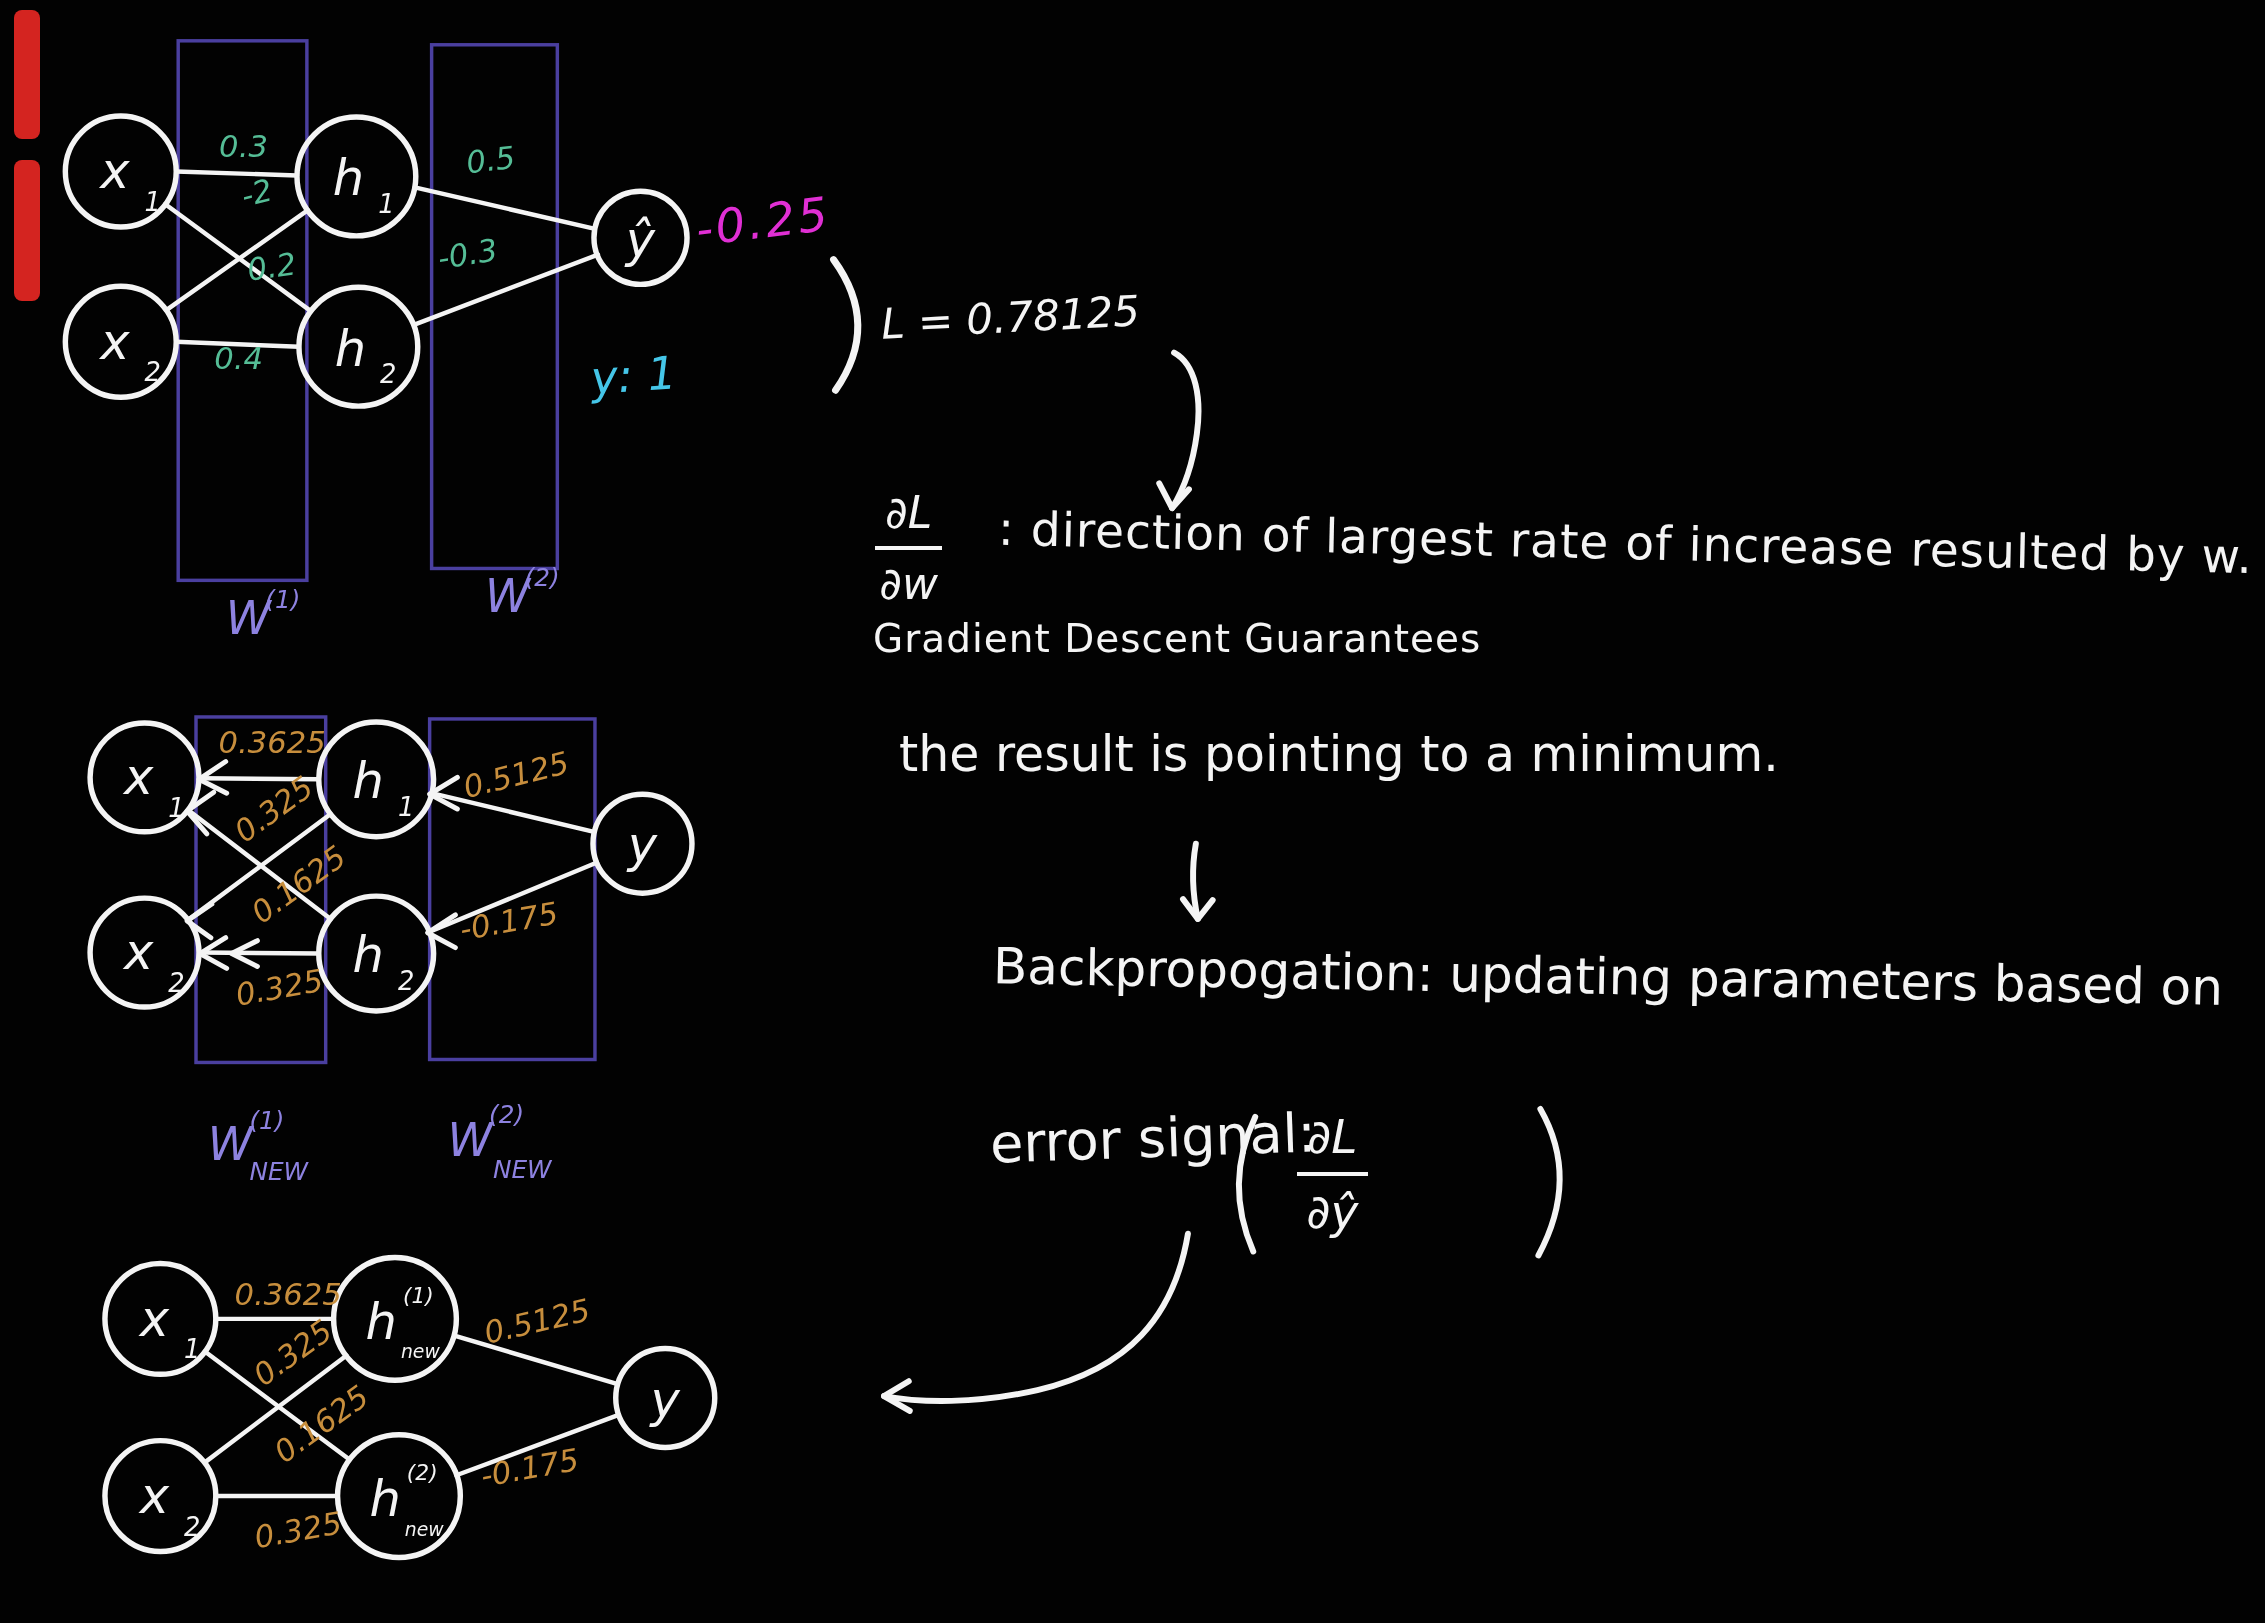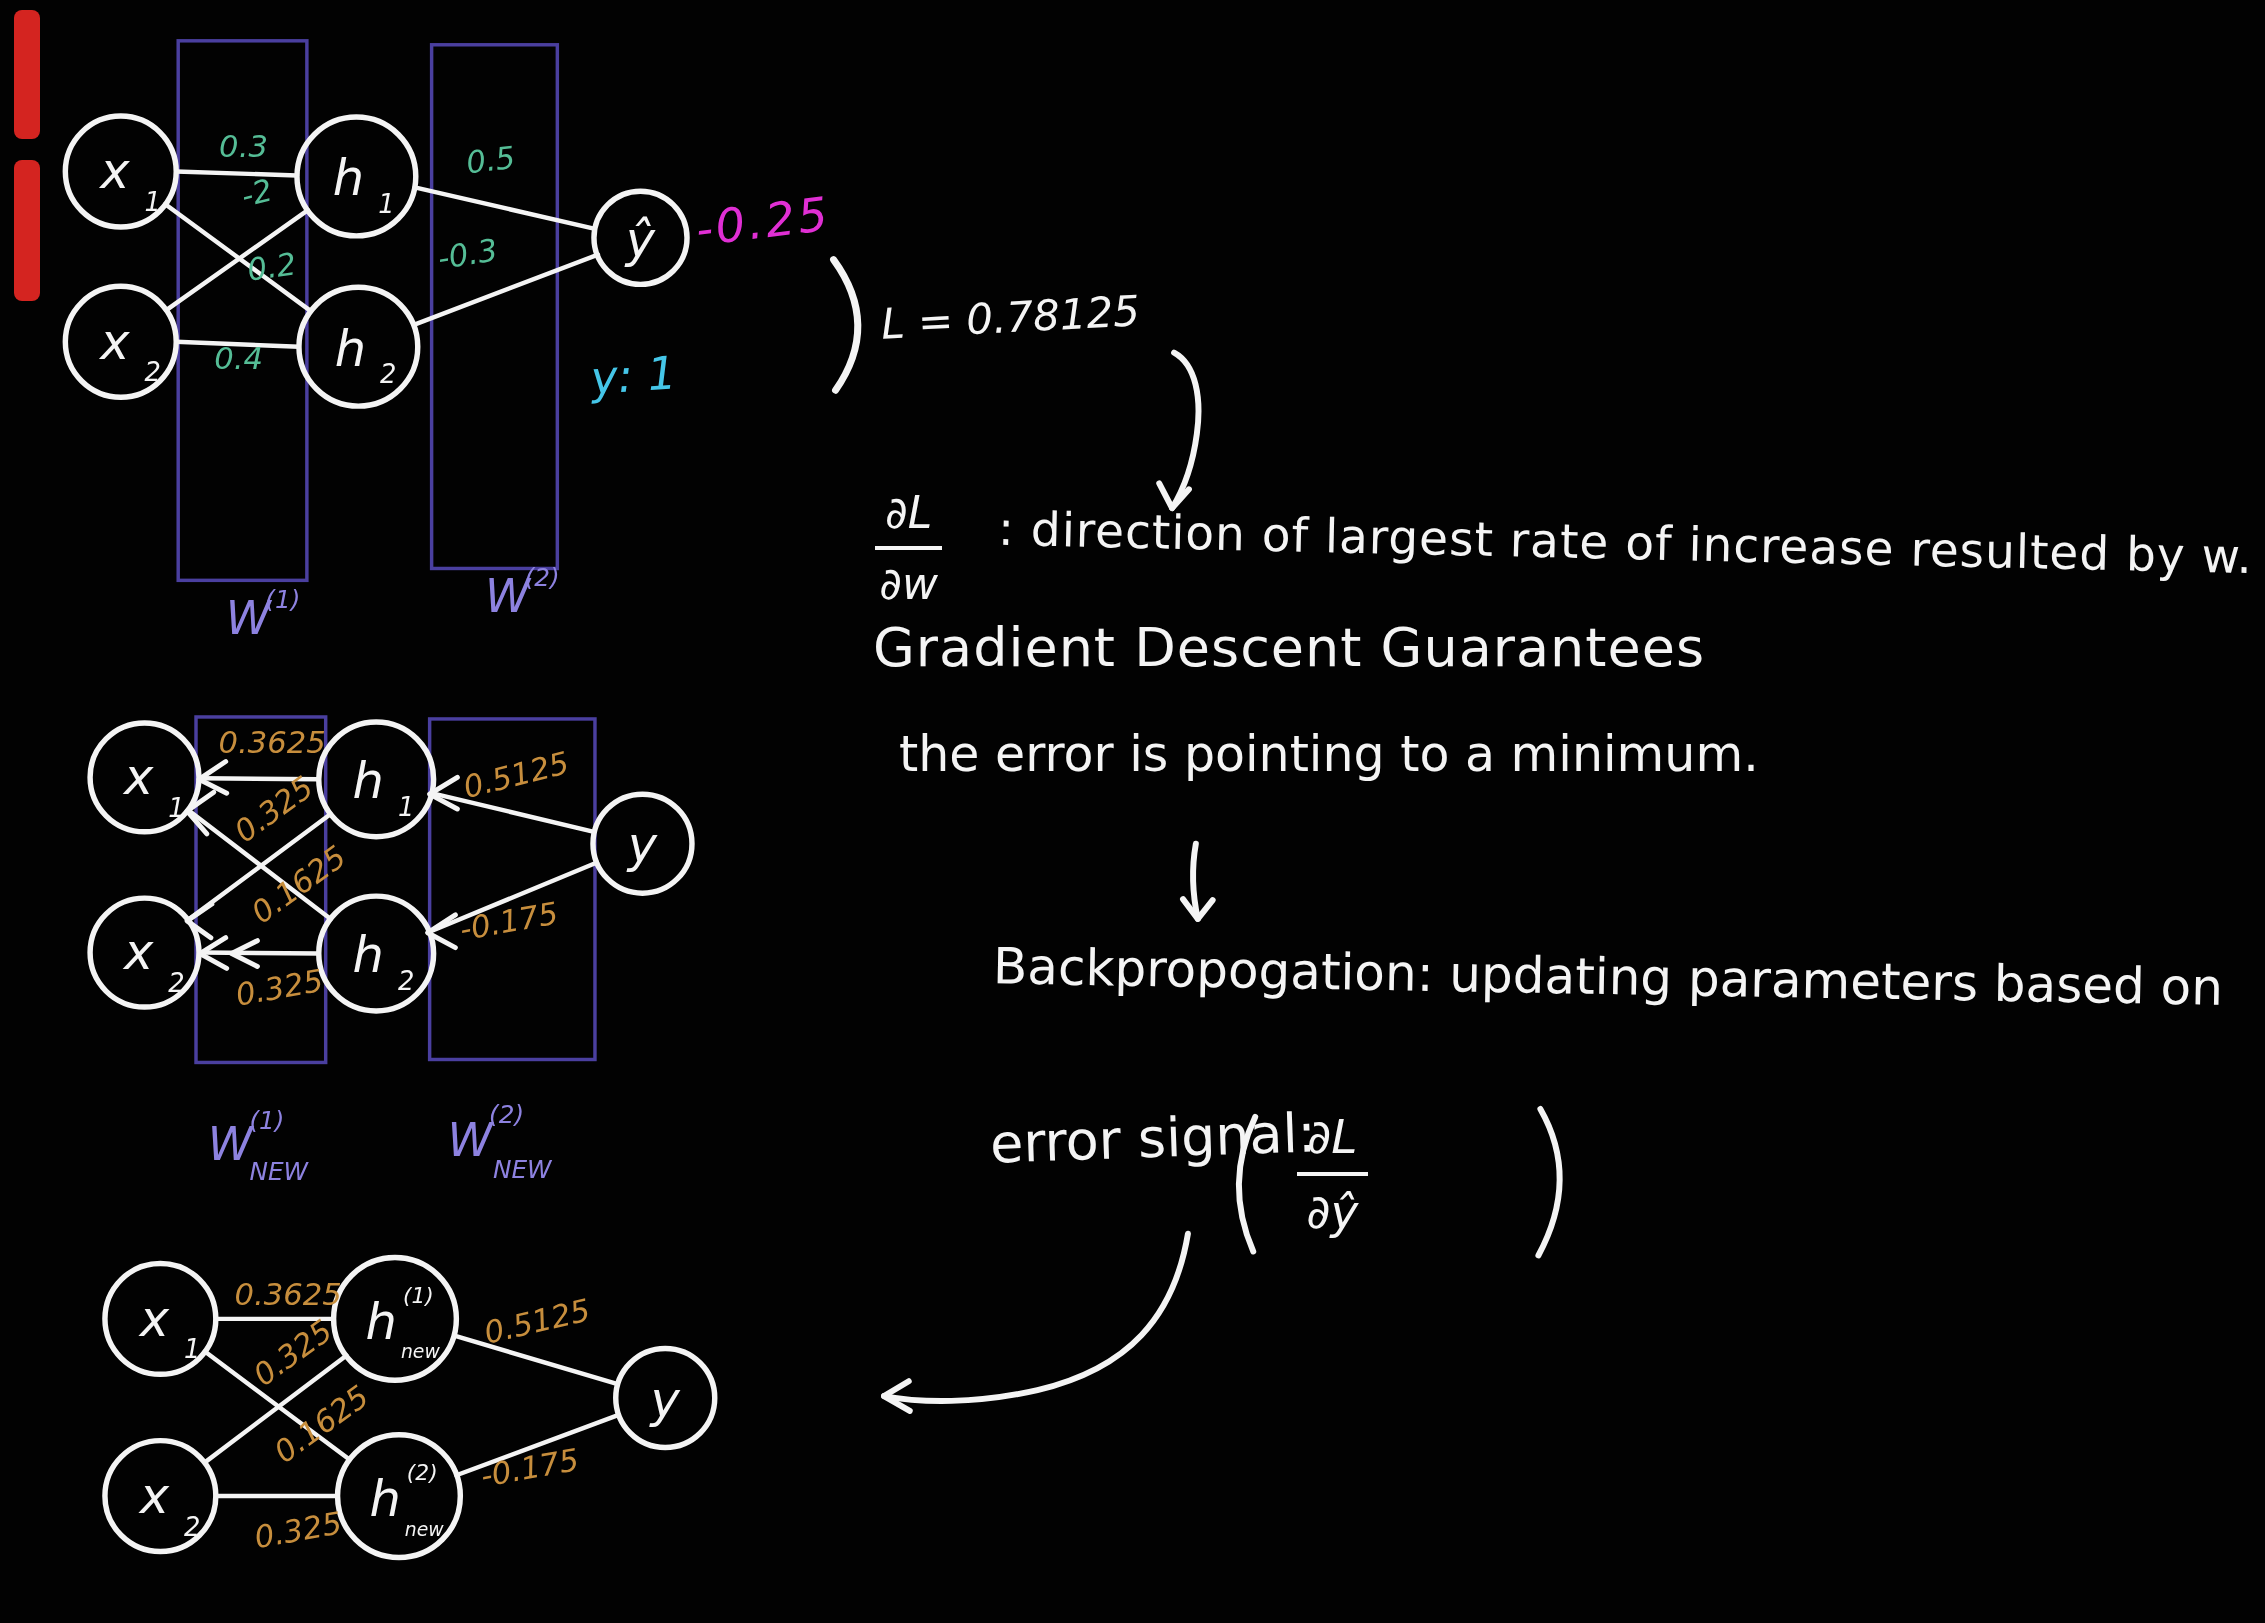--- a/index.html
+++ b/index.html
@@ -184,22 +184,22 @@
   </svg>
 
   <div class="htext" style="left:881px;top:293px;font-size:42px;font-style:italic;transform:rotate(-3deg);">L = 0.78125</div>
 
   <div class="frac" style="left:875px;top:487px;font-size:44px;">
     <span class="num">∂L</span>
     <span class="den">∂w</span>
   </div>
   <div class="htext hw" style="left:998px;top:515px;font-size:47px;transform:rotate(1.3deg);">: direction of largest rate of increase resulted by w.</div>
 
-  <div class="htext" style="left:873px;top:616px;font-size:54px;letter-spacing:1px;">Gradient Descent Guarantees</div>
-  <div class="htext" style="left:899px;top:726px;font-size:49px;">the error is pointing to a minimum.</div>
+  <div class="htext" style="left:873px;top:616px;font-size:39px;letter-spacing:1px;">Gradient Descent Guarantees</div>
+  <div class="htext" style="left:899px;top:726px;font-size:49px;">the result is pointing to a minimum.</div>
 
   <div class="htext" style="left:993px;top:948px;font-size:50px;transform:rotate(1deg);">Backpropogation: updating parameters based on</div>
   <div class="htext" style="left:990px;top:1107px;font-size:54px;transform:rotate(-2deg);">error signal:</div>
 
   <div class="frac" style="left:1297px;top:1109px;font-size:47px;">
     <span class="num">∂L</span>
     <span class="den">∂ŷ</span>
   </div>
 
 </div>

